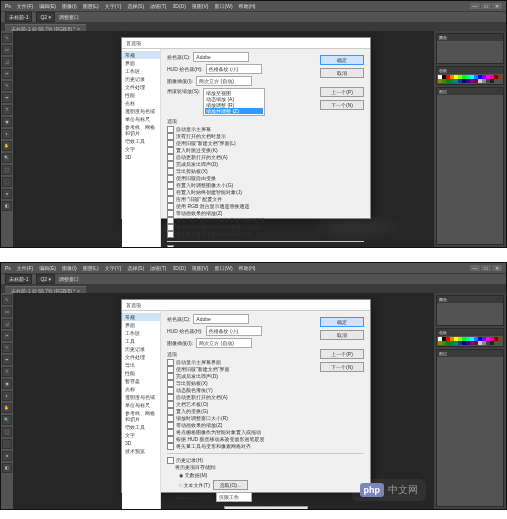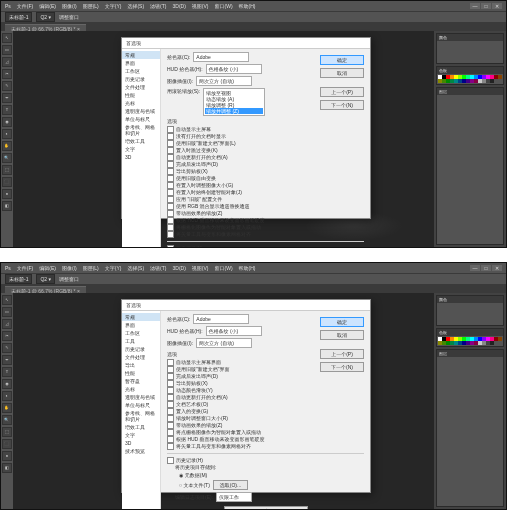--- a/index.html
+++ b/index.html
@@ -437,20 +437,24 @@
             <div class="drow" style="margin-left:8px">
                 <span class="dlabel">编辑日志项目(E):</span>
                 <span class="dselect" style="min-width:30px">仅限工作</span>
               </div>
             <div class="centered">
                 <div class="dbtn" style="min-width:70px">复位所有警告对话框(W)</div>
               </div>
           </div>
         </div>
       </div>
+      <div class="wm">
+        <span class="php">php</span>
+        <span>中文网</span>
+      </div>
     </div>
     <div class="rpanels">
       <div class="panel">
         <div class="phead">颜色</div>
         <div class="pbody" style="height:18px"></div>
       </div>
       <div class="panel">
         <div class="phead">色板</div>
         <div class="swatches" id="sw2">
             <div class="sw" style="background: rgb(255, 255, 255);"></div>

